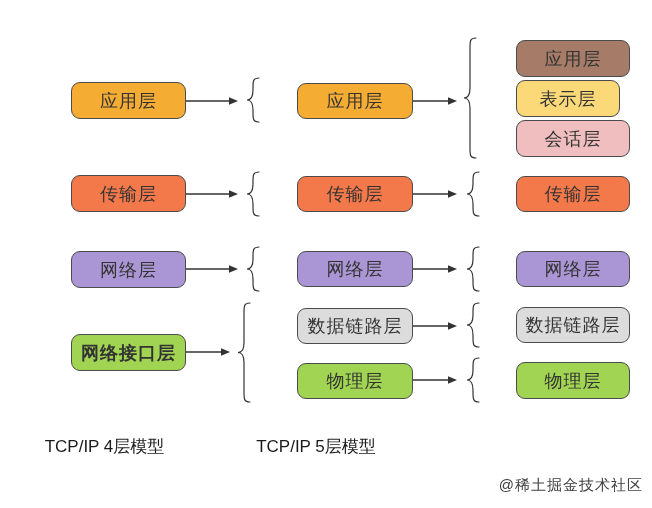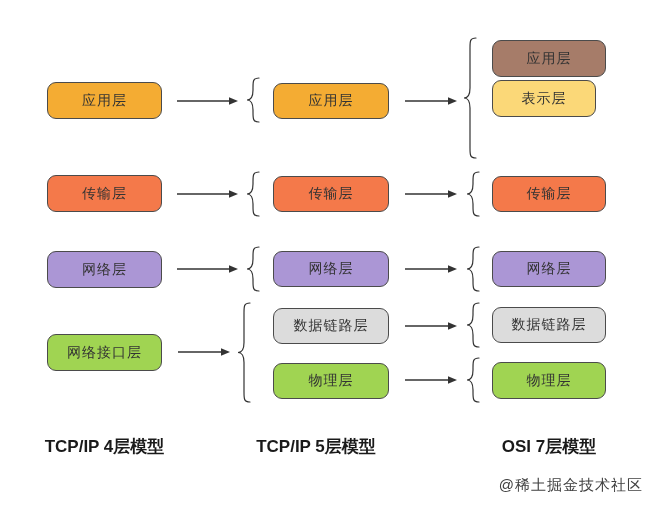--- a/index.html
+++ b/index.html
@@ -4,25 +4,25 @@
 <style>
   html,body{margin:0;padding:0;background:#ffffff;}
   .canvas{
     position:relative;width:652px;height:508px;background:#ffffff;overflow:hidden;
     font-family:"Liberation Sans","DejaVu Sans",sans-serif;
   }
   #deco{position:absolute;left:0;top:0;width:652px;height:508px;pointer-events:none;}
   .box{
     position:absolute;display:flex;align-items:center;justify-content:center;
     border:1.5px solid #4b4b4b;border-radius:9px;box-sizing:border-box;
-    font-size:14px;color:#333333;letter-spacing:1px;
+    font-size:18px;color:#333333;letter-spacing:1px;margin-left:24px;
   }
   .col-label{
     position:absolute;height:20px;display:flex;align-items:center;justify-content:center;
-    font-size:17px;font-weight:bold;color:#1a1a1a;white-space:nowrap;
+    font-size:17px;font-weight:normal;color:#1a1a1a;white-space:nowrap;
   }
   .watermark{
     position:absolute;right:9px;top:476px;font-size:15px;color:#404040;
     letter-spacing:1px;white-space:nowrap;
   }
 </style>
 </head>
 <body>
 
 <div class="canvas">
@@ -71,33 +71,33 @@
       <path d="M 476 38 C 470 38 470 41 470 48 L 470 88 C 470 95 468 98 464 98 C 468 98 470 101 470 108 L 470 148 C 470 155 470 158 476 158" fill="none" stroke="#333333" stroke-width="1.2" stroke-linecap="round"></path>
       <path d="M 479 172 C 473 172 473 175 473 182 L 473 184 C 473 191 471 194 467 194 C 471 194 473 197 473 204 L 473 206 C 473 213 473 216 479 216" fill="none" stroke="#333333" stroke-width="1.2" stroke-linecap="round"></path>
       <path d="M 479 247 C 473 247 473 250 473 257 L 473 259 C 473 266 471 269 467 269 C 471 269 473 272 473 279 L 473 281 C 473 288 473 291 479 291" fill="none" stroke="#333333" stroke-width="1.2" stroke-linecap="round"></path>
       <path d="M 479 303 C 473 303 473 306 473 313 L 473 315 C 473 322 471 325 467 325 C 471 325 473 328 473 335 L 473 337 C 473 344 473 347 479 347" fill="none" stroke="#333333" stroke-width="1.2" stroke-linecap="round"></path>
       <path d="M 479 358 C 473 358 473 361 473 368 L 473 370 C 473 377 471 380 467 380 C 471 380 473 383 473 390 L 473 392 C 473 399 473 402 479 402" fill="none" stroke="#333333" stroke-width="1.2" stroke-linecap="round"></path>
     </svg>
 
   <div class="box" style="left: 47px; top: 82px; width: 115px; height: 37px; background-color: rgb(244, 172, 51);">应用层</div>
   <div class="box" style="left: 47px; top: 175px; width: 115px; height: 37px; background-color: rgb(244, 121, 74);">传输层</div>
   <div class="box" style="left: 47px; top: 251px; width: 115px; height: 37px; background-color: rgb(171, 150, 213);">网络层</div>
-  <div class="box" style="left: 47px; top: 334px; width: 115px; height: 37px; background-color: rgb(160, 212, 82);">网络接口层</div>
+  <div class="box" style="left: 47px; top: 334px; width: 115px; height: 37px; background-color: rgb(160, 212, 82); font-weight: bold;">网络接口层</div>
 
   <div class="box" style="left: 273px; top: 83px; width: 116px; height: 36px; background-color: rgb(244, 172, 51);">应用层</div>
   <div class="box" style="left: 273px; top: 176px; width: 116px; height: 36px; background-color: rgb(244, 121, 74);">传输层</div>
   <div class="box" style="left: 273px; top: 251px; width: 116px; height: 36px; background-color: rgb(171, 150, 213);">网络层</div>
   <div class="box" style="left: 273px; top: 308px; width: 116px; height: 36px; background-color: rgb(220, 220, 220);">数据链路层</div>
   <div class="box" style="left: 273px; top: 363px; width: 116px; height: 36px; background-color: rgb(160, 212, 82);">物理层</div>
 
   <div class="box" style="left: 492px; top: 40px; width: 114px; height: 37px; background-color: rgb(166, 124, 105);">应用层</div>
   <div class="box" style="left: 492px; top: 80px; width: 104px; height: 37px; background-color: rgb(251, 216, 120);">表示层</div>
+  <div class="box" style="left: 492px; top: 120px; width: 114px; height: 37px; background-color: rgb(240, 190, 190);">会话层</div>
   <div class="box" style="left: 492px; top: 176px; width: 114px; height: 36px; background-color: rgb(244, 121, 74);">传输层</div>
   <div class="box" style="left: 492px; top: 251px; width: 114px; height: 36px; background-color: rgb(171, 150, 213);">网络层</div>
   <div class="box" style="left: 492px; top: 307px; width: 114px; height: 36px; background-color: rgb(220, 220, 220);">数据链路层</div>
   <div class="box" style="left: 492px; top: 362px; width: 114px; height: 37px; background-color: rgb(160, 212, 82);">物理层</div>
 
   <div class="col-label" style="left:47px;top:436px;width:115px">TCP/IP 4层模型</div>
   <div class="col-label" style="left:258px;top:436px;width:116px">TCP/IP 5层模型</div>
-  <div class="col-label" style="left:492px;top:436px;width:114px">OSI 7层模型</div>
 
   <div class="watermark">@稀土掘金技术社区</div>
 </div>
 
 </body></html>

